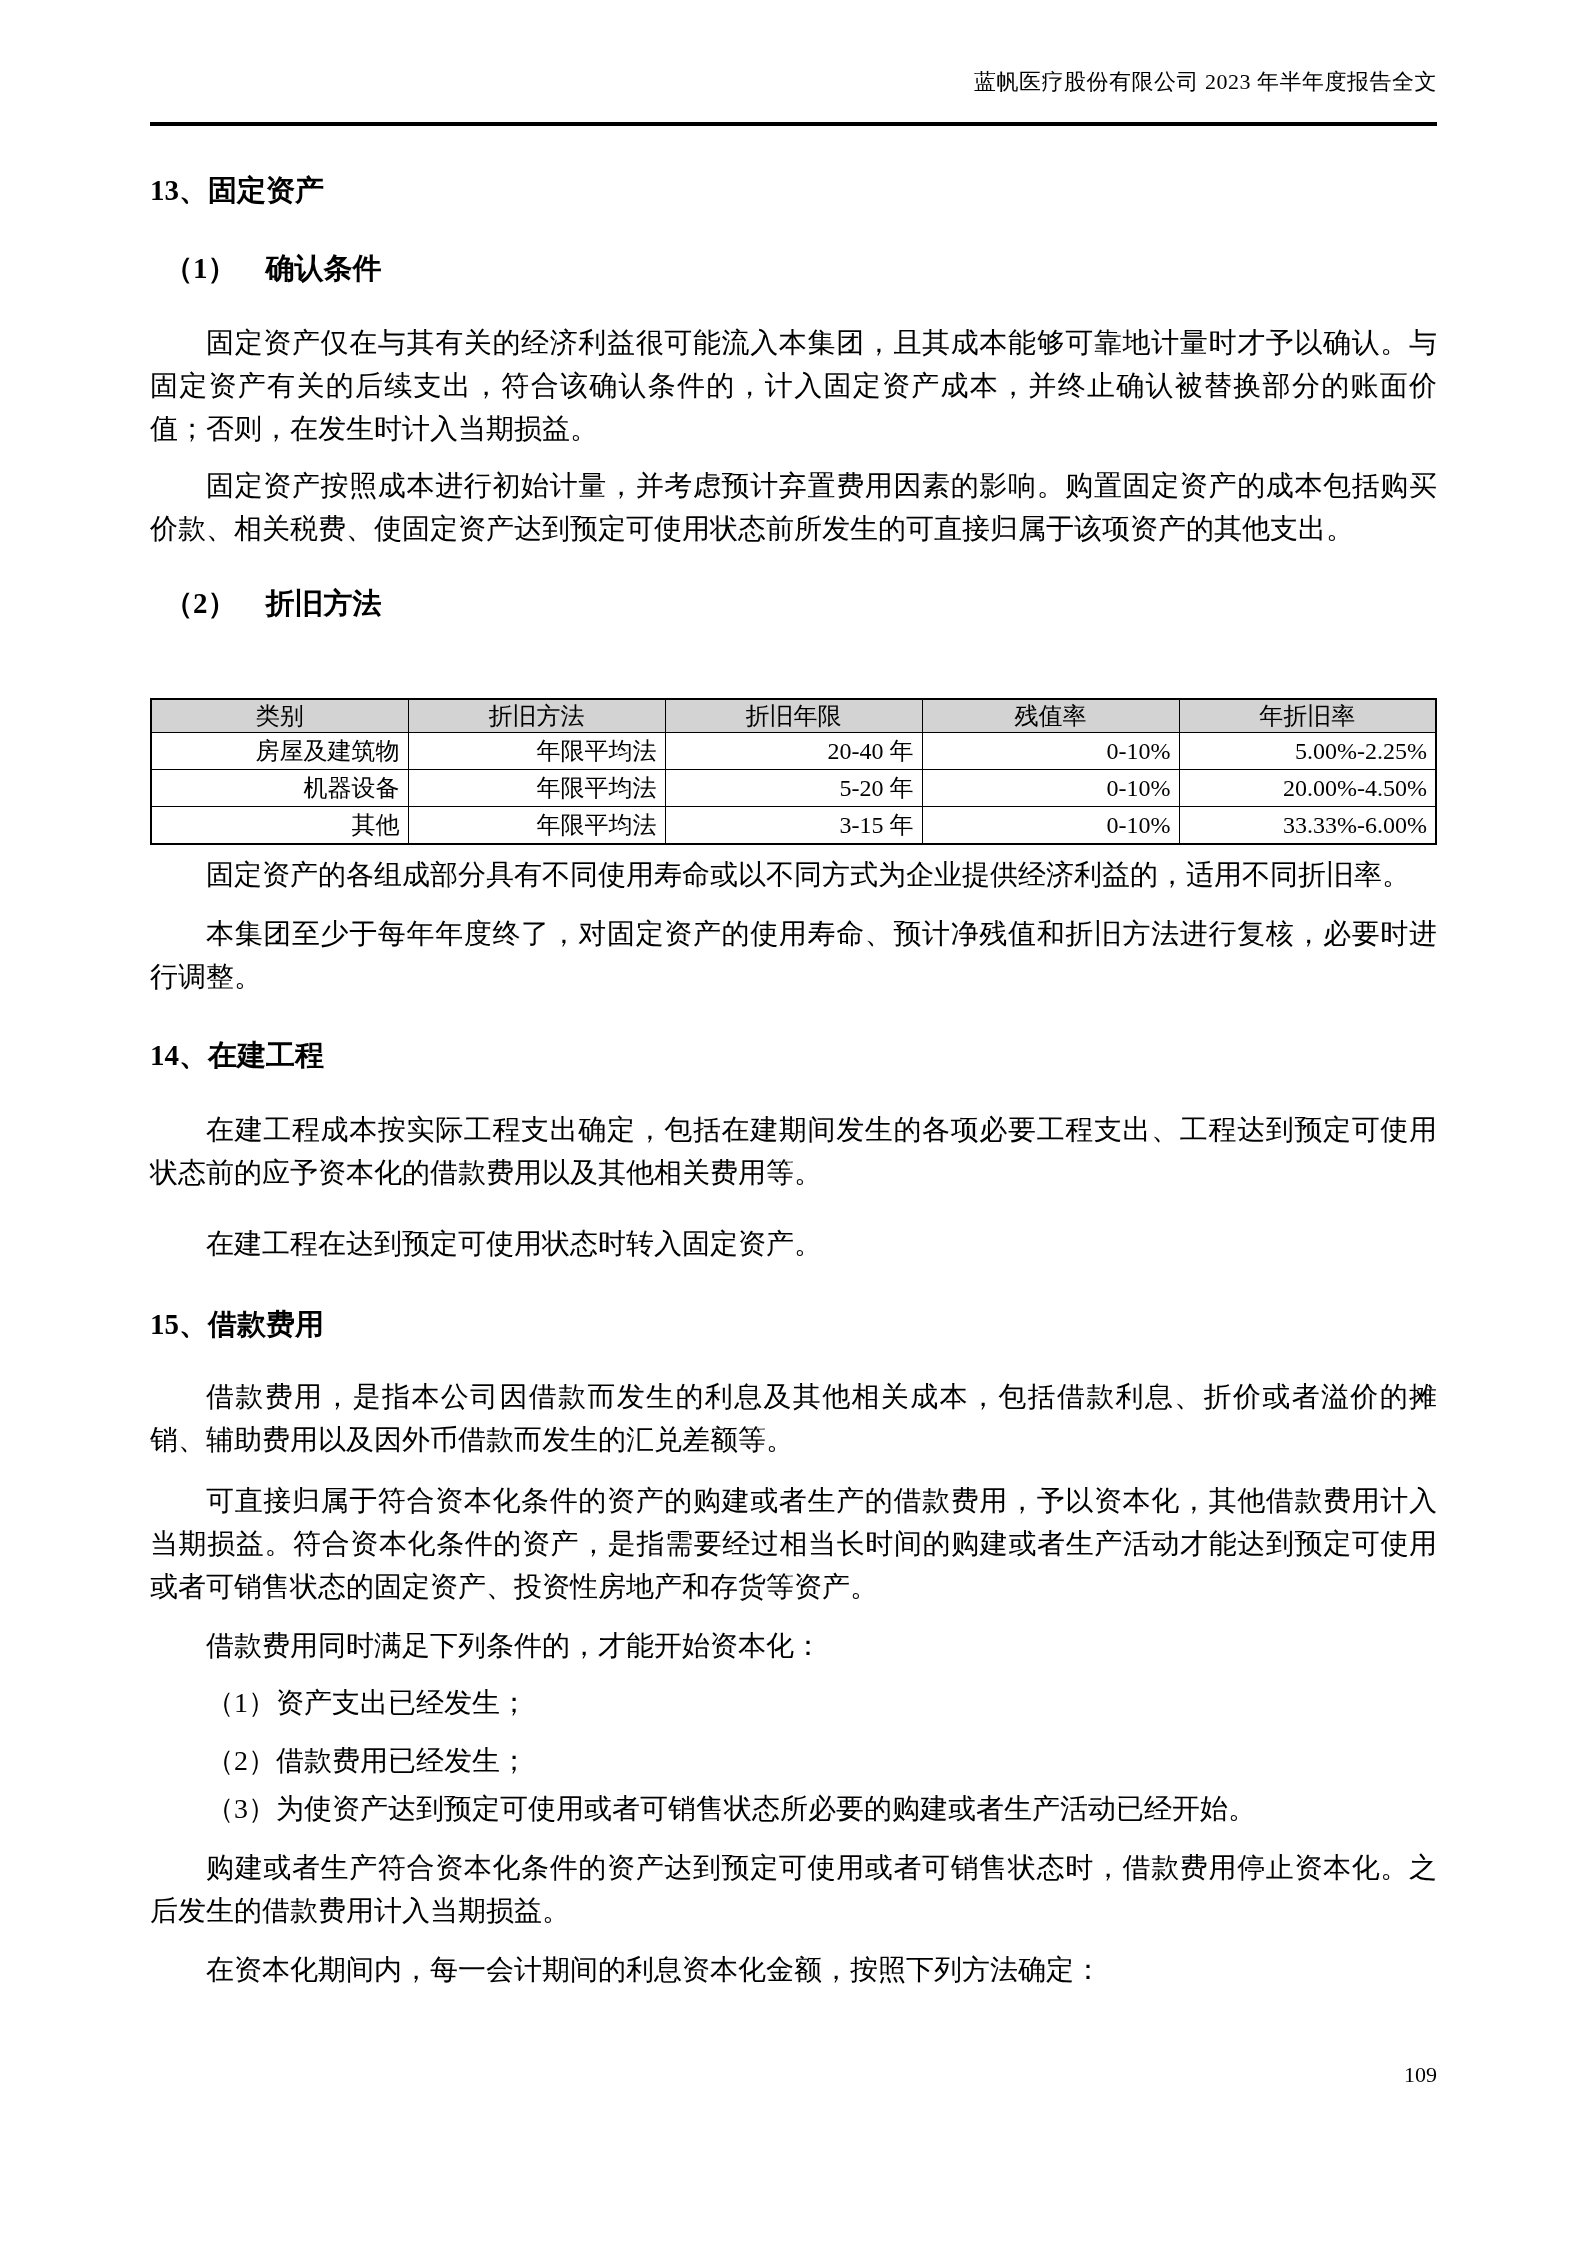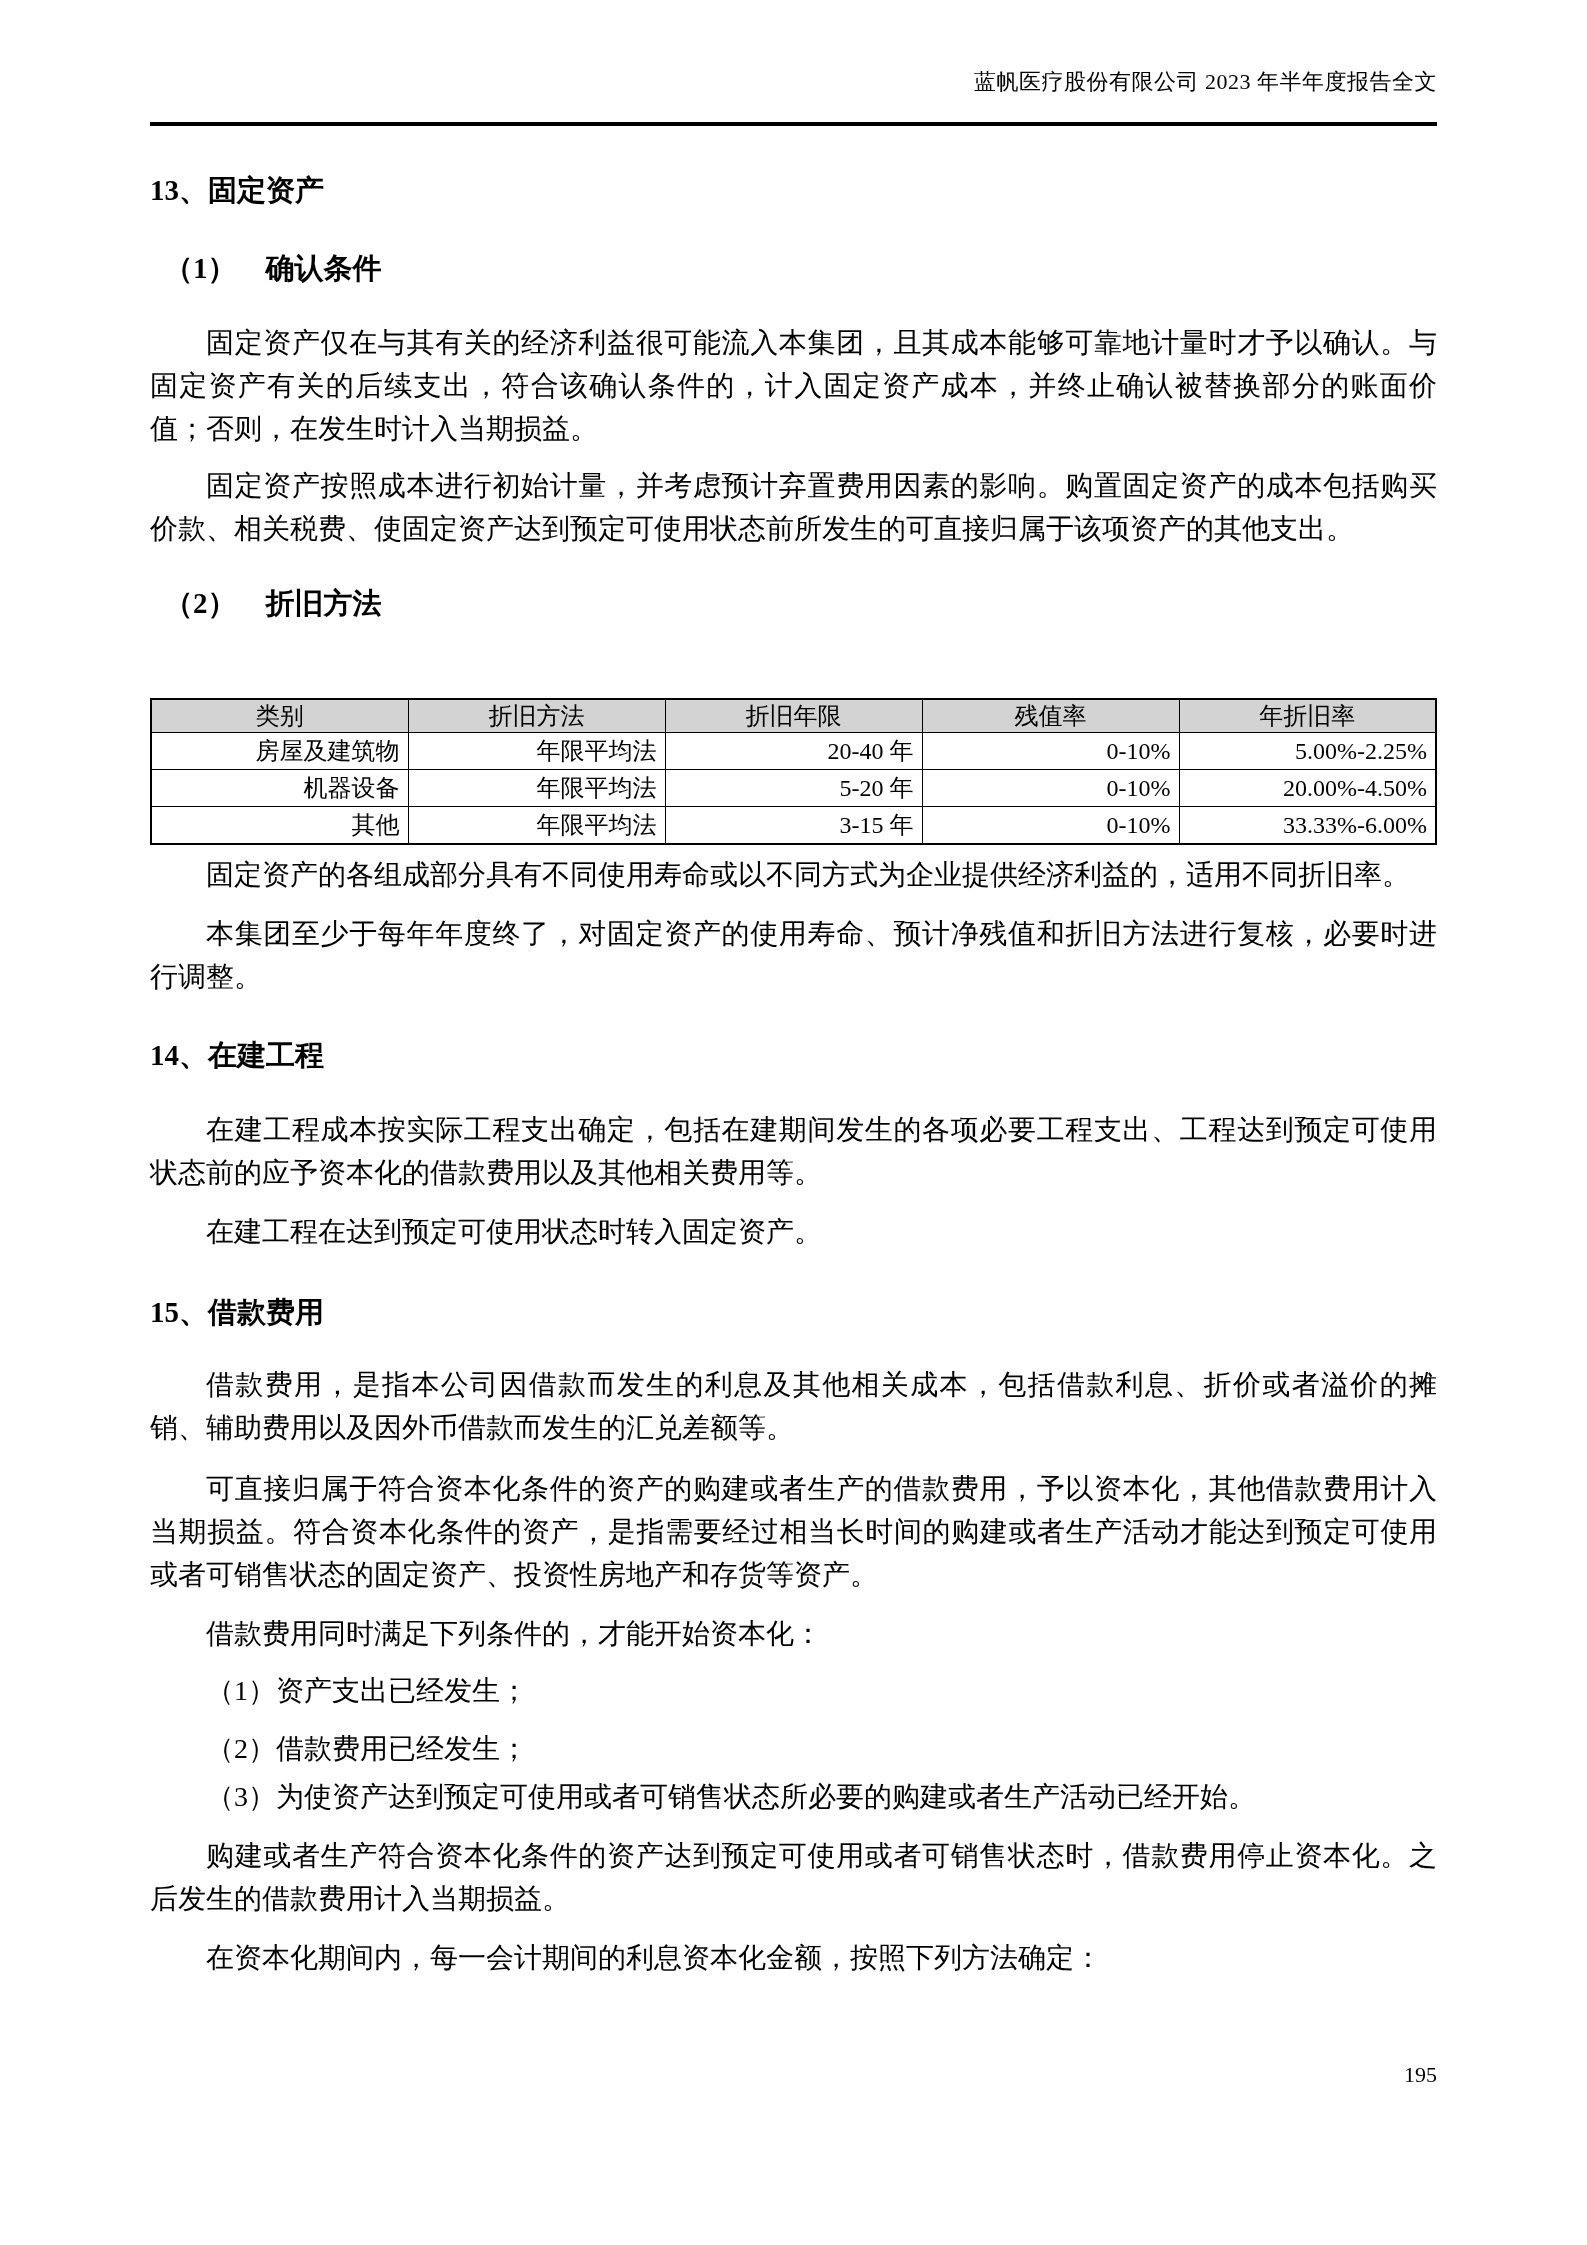--- a/index.html
+++ b/index.html
@@ -133,21 +133,21 @@
   </table>
 
   <p class="para" style="margin-top:8px">固定资产的各组成部分具有不同使用寿命或以不同方式为企业提供经济利益的，适用不同折旧率。</p>
 
   <p class="para" style="margin-top:16px">本集团至少于每年年度终了，对固定资产的使用寿命、预计净残值和折旧方法进行复核，必要时进行调整。</p>
 
   <div class="h1" style="margin-top:42px">14、在建工程</div>
 
   <p class="para" style="margin-top:38px">在建工程成本按实际工程支出确定，包括在建期间发生的各项必要工程支出、工程达到预定可使用状态前的应予资本化的借款费用以及其他相关费用等。</p>
 
-  <p class="para" style="margin-top:16px">在建工程在达到预定可使用状态时转入固定资产。</p>
+  <p class="para" style="margin-top:28px">在建工程在达到预定可使用状态时转入固定资产。</p>
 
   <div class="h1" style="margin-top:44px">15、借款费用</div>
 
   <p class="para" style="margin-top:36px">借款费用，是指本公司因借款而发生的利息及其他相关成本，包括借款利息、折价或者溢价的摊销、辅助费用以及因外币借款而发生的汇兑差额等。</p>
 
   <p class="para" style="margin-top:18px">可直接归属于符合资本化条件的资产的购建或者生产的借款费用，予以资本化，其他借款费用计入当期损益。符合资本化条件的资产，是指需要经过相当长时间的购建或者生产活动才能达到预定可使用或者可销售状态的固定资产、投资性房地产和存货等资产。</p>
 
   <p class="para" style="margin-top:16px">借款费用同时满足下列条件的，才能开始资本化：</p>
 
   <p class="para no-justify" style="margin-top:14px">（1）资产支出已经发生；</p>
@@ -155,13 +155,13 @@
   <p class="para no-justify" style="margin-top:15px">（2）借款费用已经发生；</p>
 
   <p class="para no-justify" style="margin-top:5px">（3）为使资产达到预定可使用或者可销售状态所必要的购建或者生产活动已经开始。</p>
 
   <p class="para" style="margin-top:16px">购建或者生产符合资本化条件的资产达到预定可使用或者可销售状态时，借款费用停止资本化。之后发生的借款费用计入当期损益。</p>
 
   <p class="para" style="margin-top:16px">在资本化期间内，每一会计期间的利息资本化金额，按照下列方法确定：</p>
 
 </div>
 
-<div class="page-num">195</div>
+<div class="page-num">109</div>
 
 </body></html>

